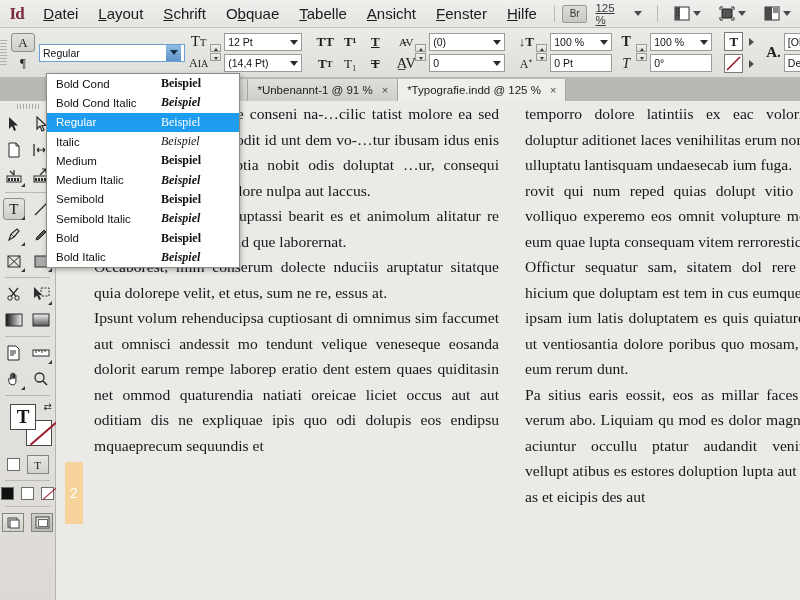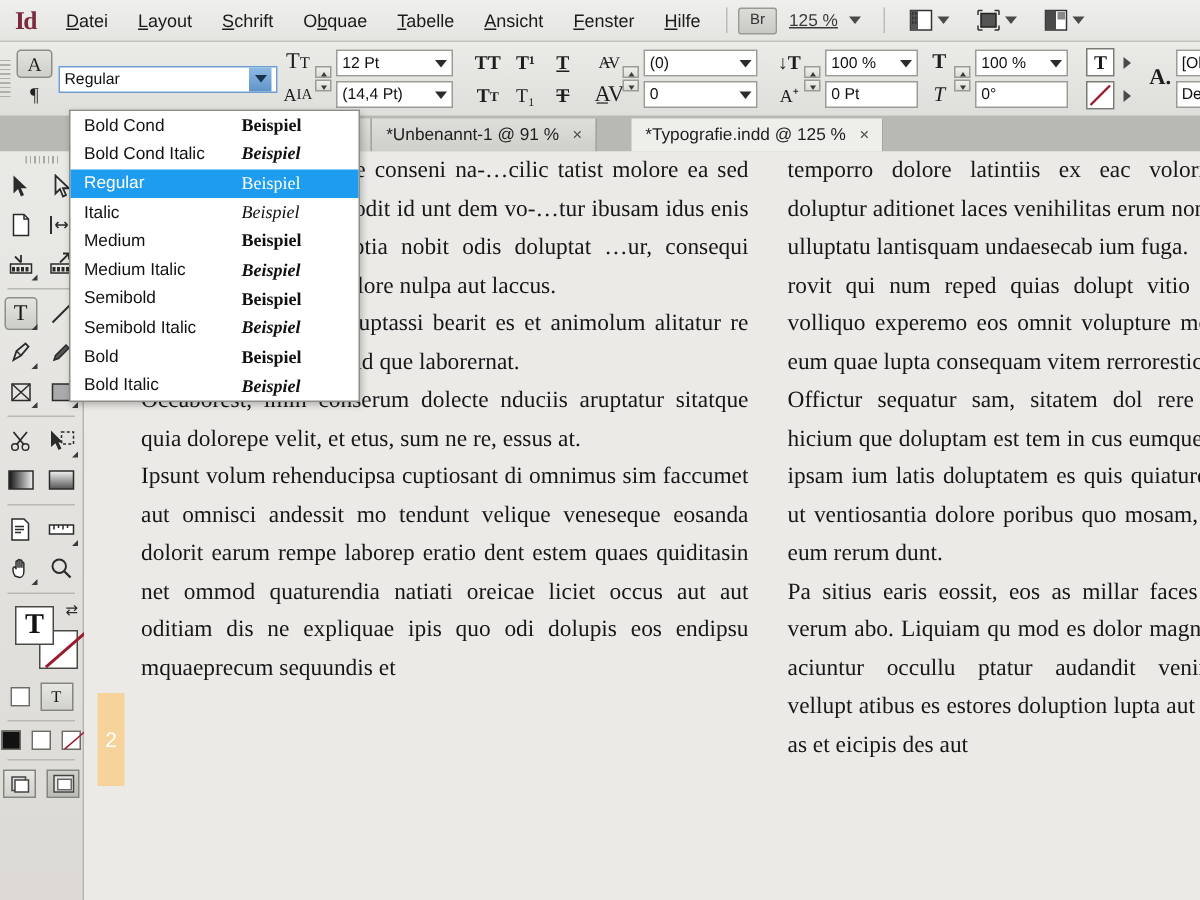--- a/index.html
+++ b/index.html
@@ -19,21 +19,21 @@
     background:linear-gradient(#efefed,#e4e4e1);
     border-bottom:1px solid #c2c2bd;
     display:flex; align-items:center;
   }
   .id-logo {
     width:34px; height:26px; display:flex; align-items:center; justify-content:center;
     font-family:"Liberation Serif", serif; font-weight:bold; font-size:17px;
     color:#7a2a3c; letter-spacing:-1px;
   }
   .menu-item {
-    padding:0 10px; height:26px; line-height:26px; font-size:12px; color:#1b1b1b;
+    padding:0 10px; height:26px; line-height:26px; font-size:15px; color:#1b1b1b;
     white-space:nowrap;
   }
   .menu-item u { text-decoration:underline; }
   .menu-sep { width:1px; height:17px; background:#bcbcb7; margin:0 7px; }
   .br-btn {
     width:26px; height:18px; border:1px solid #9a9a95; border-radius:2px;
     background:linear-gradient(#dcdcd8,#c9c9c4);
     display:flex; align-items:center; justify-content:center;
     font-size:10px; color:#333;
   }
@@ -99,21 +99,21 @@
   .tabbar {
     position:absolute; left:0; top:78px; width:800px; height:23px;
     background:#b9b9b4; display:flex; align-items:flex-end;
   }
   .doctab {
     height:22px; display:flex; align-items:center; gap:9px;
     padding:0 9px; font-size:11.5px; color:#1d1d1d;
     background:linear-gradient(#dededa,#cfcfca);
     border-right:1px solid #a4a49f; white-space:nowrap;
   }
-  .doctab.active { background:#eeeeeb;margin-left:23px; }
+  .doctab.active { background:#eeeeeb; }
   .tab-x { font-size:11px; color:#4a4a4a; }
 
   
   .toolbar {
     position:absolute; left:0; top:101px; width:56px; height:499px;
     background:linear-gradient(#e9e9e6,#dddad6);
     border-right:1px solid #b5b5b0;
   }
   .tb-grip { height:10px; display:flex;align-items:center;justify-content:center; }
   .tb-grip i { width:22px;height:5px; background:repeating-linear-gradient(90deg,#a9a9a4 0 1px, transparent 1px 3px); }

